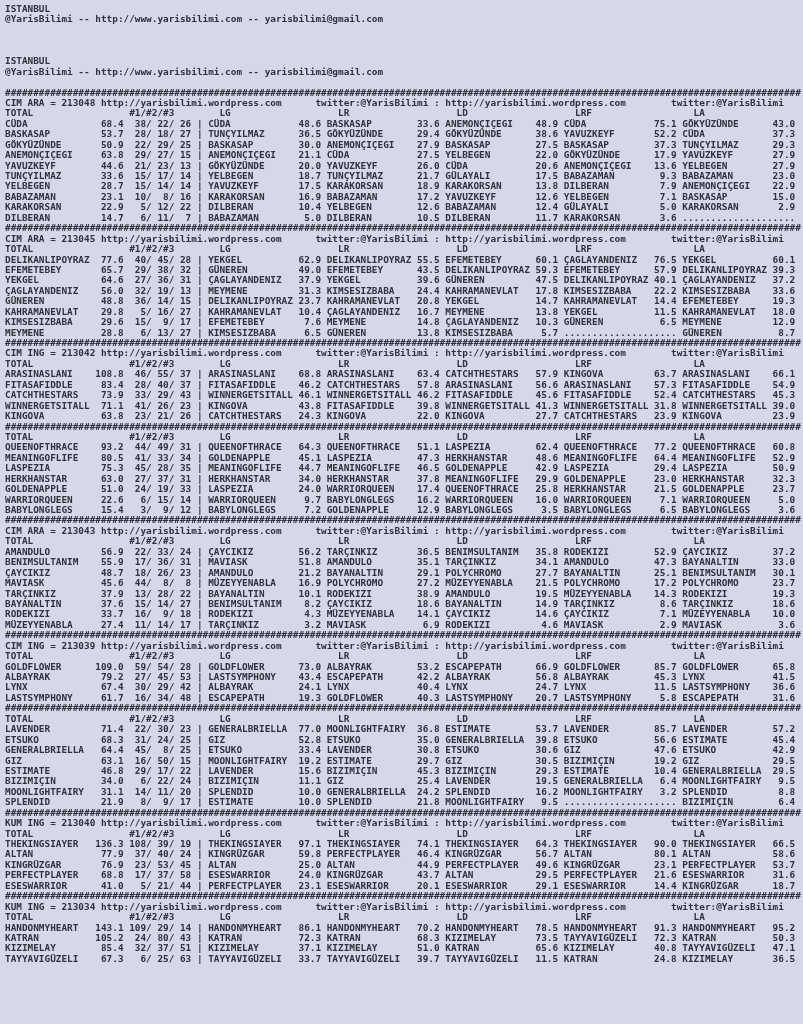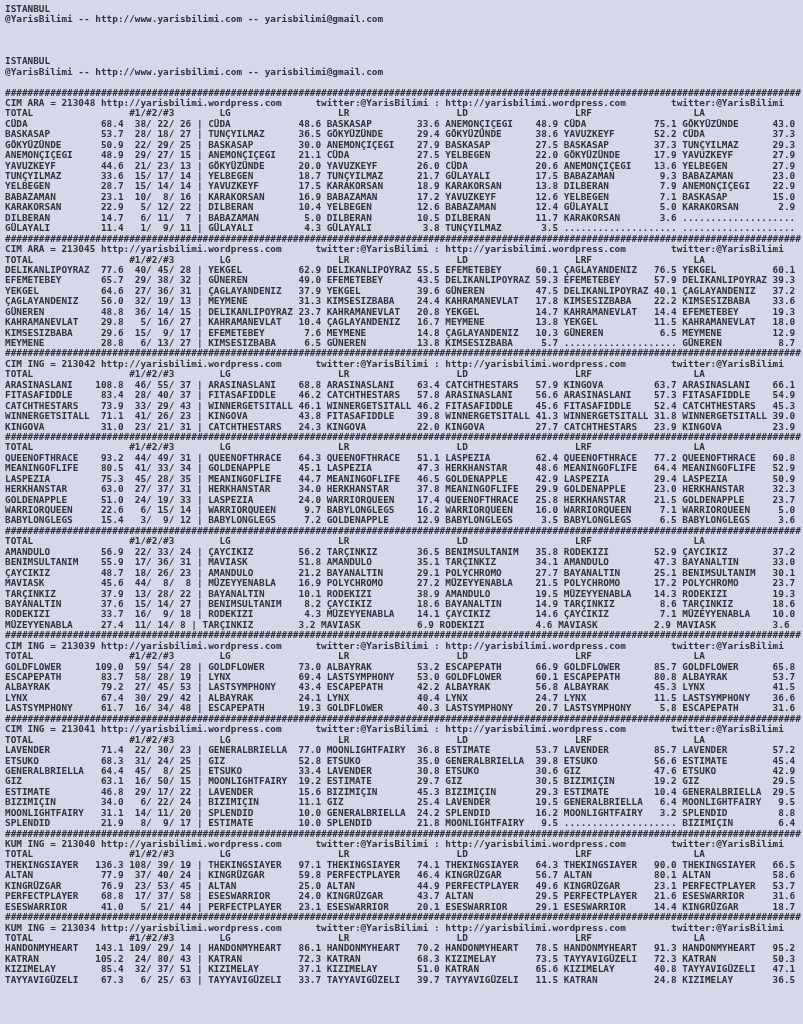--- a/index.html
+++ b/index.html
@@ -30,76 +30,74 @@
     <div class="ln"> </div>
     <div class="ln">ISTANBUL</div>
     <div class="ln">@YarisBilimi -- http://www.yarisbilimi.com -- yarisbilimi@gmail.com</div>
     <div class="ln"> </div>
     <div class="ln">#############################################################################################################################################</div>
     <div class="ln">CIM ARA = 213048 http://yarisbilimi.wordpress.com      twitter:@YarisBilimi : http://yarisbilimi.wordpress.com        twitter:@YarisBilimi</div>
     <div class="ln">TOTAL                 #1/#2/#3        LG                   LR                   LD                   LRF                  LA</div>
     <div class="ln">CÜDA             68.4  38/ 22/ 26 | CÜDA            48.6 BASKASAP        33.6 ANEMONÇIÇEGI    48.9 CÜDA            75.1 GÖKYÜZÜNDE      43.0</div>
     <div class="ln">BASKASAP         53.7  28/ 18/ 27 | TUNÇYILMAZ      36.5 GÖKYÜZÜNDE      29.4 GÖKYÜZÜNDE      38.6 YAVUZKEYF       52.2 CÜDA            37.3</div>
     <div class="ln">GÖKYÜZÜNDE       50.9  22/ 29/ 25 | BASKASAP        30.0 ANEMONÇIÇEGI    27.9 BASKASAP        27.5 BASKASAP        37.3 TUNÇYILMAZ      29.3</div>
-    <div class="ln">ANEMONÇIÇEGI     48.9  29/ 27/ 15 | ANEMONÇIÇEGI    21.1 CÜDA            27.5 YELBEGEN        22.0 GÖKYÜZÜNDE      17.9 YAVUZKEYF       27.9</div>
+    <div class="ln">ANEMONÇIÇEGI     63.8  29/ 27/ 15 | ANEMONÇIÇEGI    21.1 CÜDA            27.5 YELBEGEN        22.0 GÖKYÜZÜNDE      17.9 YAVUZKEYF       27.9</div>
     <div class="ln">YAVUZKEYF        44.6  21/ 23/ 13 | GÖKYÜZÜNDE      20.0 YAVUZKEYF       26.0 CÜDA            20.6 ANEMONÇIÇEGI    13.6 YELBEGEN        27.9</div>
     <div class="ln">TUNÇYILMAZ       33.6  15/ 17/ 14 | YELBEGEN        18.7 TUNÇYILMAZ      21.7 GÜLAYALI        17.5 BABAZAMAN        9.3 BABAZAMAN       23.0</div>
     <div class="ln">YELBEGEN         28.7  15/ 14/ 14 | YAVUZKEYF       17.5 KARAKORSAN      18.9 KARAKORSAN      13.8 DILBERAN         7.9 ANEMONÇIÇEGI    22.9</div>
     <div class="ln">BABAZAMAN        23.1  10/  8/ 16 | KARAKORSAN      16.9 BABAZAMAN       17.2 YAVUZKEYF       12.6 YELBEGEN         7.1 BASKASAP        15.0</div>
     <div class="ln">KARAKORSAN       22.9   5/ 12/ 22 | DILBERAN        10.4 YELBEGEN        12.6 BABAZAMAN       12.4 GÜLAYALI         5.0 KARAKORSAN       2.9</div>
     <div class="ln">DILBERAN         14.7   6/ 11/  7 | BABAZAMAN        5.0 DILBERAN        10.5 DILBERAN        11.7 KARAKORSAN       3.6 ....................</div>
-    <div class="ln">GÜLAYALI         11.4   1/  9/ 11 | GÜLAYALI         4.3 GÜLAYALI         3.8 TUNÇYILMAZ       3.5 .................... ....................</div>
     <div class="ln">#############################################################################################################################################</div>
     <div class="ln">CIM ARA = 213045 http://yarisbilimi.wordpress.com      twitter:@YarisBilimi : http://yarisbilimi.wordpress.com        twitter:@YarisBilimi</div>
     <div class="ln">TOTAL                 #1/#2/#3        LG                   LR                   LD                   LRF                  LA</div>
     <div class="ln">DELIKANLIPOYRAZ  77.6  40/ 45/ 28 | YEKGEL          62.9 DELIKANLIPOYRAZ 55.5 EFEMETEBEY      60.1 ÇAGLAYANDENIZ   76.5 YEKGEL          60.1</div>
     <div class="ln">EFEMETEBEY       65.7  29/ 38/ 32 | GÜNEREN         49.0 EFEMETEBEY      43.5 DELIKANLIPOYRAZ 59.3 EFEMETEBEY      57.9 DELIKANLIPOYRAZ 39.3</div>
     <div class="ln">YEKGEL           64.6  27/ 36/ 31 | ÇAGLAYANDENIZ   37.9 YEKGEL          39.6 GÜNEREN         47.5 DELIKANLIPOYRAZ 40.1 ÇAGLAYANDENIZ   37.2</div>
     <div class="ln">ÇAGLAYANDENIZ    56.0  32/ 19/ 13 | MEYMENE         31.3 KIMSESIZBABA    24.4 KAHRAMANEVLAT   17.8 KIMSESIZBABA    22.2 KIMSESIZBABA    33.6</div>
     <div class="ln">GÜNEREN          48.8  36/ 14/ 15 | DELIKANLIPOYRAZ 23.7 KAHRAMANEVLAT   20.8 YEKGEL          14.7 KAHRAMANEVLAT   14.4 EFEMETEBEY      19.3</div>
     <div class="ln">KAHRAMANEVLAT    29.8   5/ 16/ 27 | KAHRAMANEVLAT   10.4 ÇAGLAYANDENIZ   16.7 MEYMENE         13.8 YEKGEL          11.5 KAHRAMANEVLAT   18.0</div>
     <div class="ln">KIMSESIZBABA     29.6  15/  9/ 17 | EFEMETEBEY       7.6 MEYMENE         14.8 ÇAGLAYANDENIZ   10.3 GÜNEREN          6.5 MEYMENE         12.9</div>
     <div class="ln">MEYMENE          28.8   6/ 13/ 27 | KIMSESIZBABA     6.5 GÜNEREN         13.8 KIMSESIZBABA     5.7 .................... GÜNEREN          8.7</div>
     <div class="ln">#############################################################################################################################################</div>
     <div class="ln">CIM ING = 213042 http://yarisbilimi.wordpress.com      twitter:@YarisBilimi : http://yarisbilimi.wordpress.com        twitter:@YarisBilimi</div>
     <div class="ln">TOTAL                 #1/#2/#3        LG                   LR                   LD                   LRF                  LA</div>
     <div class="ln">ARASINASLANI    108.8  46/ 55/ 37 | ARASINASLANI    68.8 ARASINASLANI    63.4 CATCHTHESTARS   57.9 KINGOVA         63.7 ARASINASLANI    66.1</div>
     <div class="ln">FITASAFIDDLE     83.4  28/ 40/ 37 | FITASAFIDDLE    46.2 CATCHTHESTARS   57.8 ARASINASLANI    56.6 ARASINASLANI    57.3 FITASAFIDDLE    54.9</div>
     <div class="ln">CATCHTHESTARS    73.9  33/ 29/ 43 | WINNERGETSITALL 46.1 WINNERGETSITALL 46.2 FITASAFIDDLE    45.6 FITASAFIDDLE    52.4 CATCHTHESTARS   45.3</div>
     <div class="ln">WINNERGETSITALL  71.1  41/ 26/ 23 | KINGOVA         43.8 FITASAFIDDLE    39.8 WINNERGETSITALL 41.3 WINNERGETSITALL 31.8 WINNERGETSITALL 39.0</div>
-    <div class="ln">KINGOVA          31.0  23/ 21/ 31 | CATCHTHESTARS   24.3 KINGOVA         22.0 KINGOVA         27.7 CATCHTHESTARS   23.9 KINGOVA         23.9</div>
+    <div class="ln">KINGOVA          63.8  23/ 21/ 26 | CATCHTHESTARS   24.3 KINGOVA         22.0 KINGOVA         27.7 CATCHTHESTARS   23.9 KINGOVA         23.9</div>
     <div class="ln">#############################################################################################################################################</div>
     <div class="ln">TOTAL                 #1/#2/#3        LG                   LR                   LD                   LRF                  LA</div>
     <div class="ln">QUEENOFTHRACE    93.2  44/ 49/ 31 | QUEENOFTHRACE   64.3 QUEENOFTHRACE   51.1 LASPEZIA        62.4 QUEENOFTHRACE   77.2 QUEENOFTHRACE   60.8</div>
     <div class="ln">MEANINGOFLIFE    80.5  41/ 33/ 34 | GOLDENAPPLE     45.1 LASPEZIA        47.3 HERKHANSTAR     48.6 MEANINGOFLIFE   64.4 MEANINGOFLIFE   52.9</div>
     <div class="ln">LASPEZIA         75.3  45/ 28/ 35 | MEANINGOFLIFE   44.7 MEANINGOFLIFE   46.5 GOLDENAPPLE     42.9 LASPEZIA        29.4 LASPEZIA        50.9</div>
     <div class="ln">HERKHANSTAR      63.0  27/ 37/ 31 | HERKHANSTAR     34.0 HERKHANSTAR     37.8 MEANINGOFLIFE   29.9 GOLDENAPPLE     23.0 HERKHANSTAR     32.3</div>
     <div class="ln">GOLDENAPPLE      51.0  24/ 19/ 33 | LASPEZIA        24.0 WARRIORQUEEN    17.4 QUEENOFTHRACE   25.8 HERKHANSTAR     21.5 GOLDENAPPLE     23.7</div>
     <div class="ln">WARRIORQUEEN     22.6   6/ 15/ 14 | WARRIORQUEEN     9.7 BABYLONGLEGS    16.2 WARRIORQUEEN    16.0 WARRIORQUEEN     7.1 WARRIORQUEEN     5.0</div>
     <div class="ln">BABYLONGLEGS     15.4   3/  9/ 12 | BABYLONGLEGS     7.2 GOLDENAPPLE     12.9 BABYLONGLEGS     3.5 BABYLONGLEGS     6.5 BABYLONGLEGS     3.6</div>
     <div class="ln">#############################################################################################################################################</div>
+    <div class="ln">CIM ARA = 213043 http://yarisbilimi.wordpress.com      twitter:@YarisBilimi : http://yarisbilimi.wordpress.com        twitter:@YarisBilimi</div>
     <div class="ln">TOTAL                 #1/#2/#3        LG                   LR                   LD                   LRF                  LA</div>
     <div class="ln">AMANDULO         56.9  22/ 33/ 24 | ÇAYCIKIZ        56.2 TARÇINKIZ       36.5 BENIMSULTANIM   35.8 RODEKIZI        52.9 ÇAYCIKIZ        37.2</div>
     <div class="ln">BENIMSULTANIM    55.9  17/ 36/ 31 | MAVIASK         51.8 AMANDULO        35.1 TARÇINKIZ       34.1 AMANDULO        47.3 BAYANALTIN      33.0</div>
     <div class="ln">ÇAYCIKIZ         48.7  18/ 26/ 23 | AMANDULO        21.2 BAYANALTIN      29.1 POLYCHROMO      27.7 BAYANALTIN      25.1 BENIMSULTANIM   30.1</div>
     <div class="ln">MAVIASK          45.6  44/  8/  8 | MÜZEYYENABLA    16.9 POLYCHROMO      27.2 MÜZEYYENABLA    21.5 POLYCHROMO      17.2 POLYCHROMO      23.7</div>
     <div class="ln">TARÇINKIZ        37.9  13/ 28/ 22 | BAYANALTIN      10.1 RODEKIZI        38.9 AMANDULO        19.5 MÜZEYYENABLA    14.3 RODEKIZI        19.3</div>
     <div class="ln">BAYANALTIN       37.6  15/ 14/ 27 | BENIMSULTANIM    8.2 ÇAYCIKIZ        18.6 BAYANALTIN      14.9 TARÇINKIZ        8.6 TARÇINKIZ       18.6</div>
     <div class="ln">RODEKIZI         33.7  16/  9/ 18 | RODEKIZI         4.3 MÜZEYYENABLA    14.1 ÇAYCIKIZ        14.6 ÇAYCIKIZ         7.1 MÜZEYYENABLA    10.0</div>
-    <div class="ln">MÜZEYYENABLA     27.4  11/ 14/ 8 | TARÇINKIZ        3.2 MAVIASK          6.9 RODEKIZI         4.6 MAVIASK          2.9 MAVIASK          3.6</div>
+    <div class="ln">MÜZEYYENABLA     27.4  11/ 14/ 17 | TARÇINKIZ        3.2 MAVIASK          6.9 RODEKIZI         4.6 MAVIASK          2.9 MAVIASK          3.6</div>
     <div class="ln">#############################################################################################################################################</div>
     <div class="ln">CIM ING = 213039 http://yarisbilimi.wordpress.com      twitter:@YarisBilimi : http://yarisbilimi.wordpress.com        twitter:@YarisBilimi</div>
     <div class="ln">TOTAL                 #1/#2/#3        LG                   LR                   LD                   LRF                  LA</div>
     <div class="ln">GOLDFLOWER      109.0  59/ 54/ 28 | GOLDFLOWER      73.0 ALBAYRAK        53.2 ESCAPEPATH      66.9 GOLDFLOWER      85.7 GOLDFLOWER      65.8</div>
-    <div class="ln">ESCAPEPATH       83.7  58/ 28/ 19 | LYNX            69.4 LASTSYMPHONY    53.0 GOLDFLOWER      60.1 ESCAPEPATH      80.8 ALBAYRAK        53.7</div>
     <div class="ln">ALBAYRAK         79.2  27/ 45/ 53 | LASTSYMPHONY    43.4 ESCAPEPATH      42.2 ALBAYRAK        56.8 ALBAYRAK        45.3 LYNX            41.5</div>
     <div class="ln">LYNX             67.4  30/ 29/ 42 | ALBAYRAK        24.1 LYNX            40.4 LYNX            24.7 LYNX            11.5 LASTSYMPHONY    36.6</div>
     <div class="ln">LASTSYMPHONY     61.7  16/ 34/ 48 | ESCAPEPATH      19.3 GOLDFLOWER      40.3 LASTSYMPHONY    20.7 LASTSYMPHONY     5.8 ESCAPEPATH      31.6</div>
     <div class="ln">#############################################################################################################################################</div>
-    <div class="ln">CIM ING = 213041 http://yarisbilimi.wordpress.com      twitter:@YarisBilimi : http://yarisbilimi.wordpress.com        twitter:@YarisBilimi</div>
     <div class="ln">TOTAL                 #1/#2/#3        LG                   LR                   LD                   LRF                  LA</div>
     <div class="ln">LAVENDER         71.4  22/ 30/ 23 | GENERALBRIELLA  77.0 MOONLIGHTFAIRY  36.8 ESTIMATE        53.7 LAVENDER        85.7 LAVENDER        57.2</div>
     <div class="ln">ETSUKO           68.3  31/ 24/ 25 | GIZ             52.8 ETSUKO          35.0 GENERALBRIELLA  39.8 ETSUKO          56.6 ESTIMATE        45.4</div>
     <div class="ln">GENERALBRIELLA   64.4  45/  8/ 25 | ETSUKO          33.4 LAVENDER        30.8 ETSUKO          30.6 GIZ             47.6 ETSUKO          42.9</div>
     <div class="ln">GIZ              63.1  16/ 50/ 15 | MOONLIGHTFAIRY  19.2 ESTIMATE        29.7 GIZ             30.5 BIZIMIÇIN       19.2 GIZ             29.5</div>
     <div class="ln">ESTIMATE         46.8  29/ 17/ 22 | LAVENDER        15.6 BIZIMIÇIN       45.3 BIZIMIÇIN       29.3 ESTIMATE        10.4 GENERALBRIELLA  29.5</div>
     <div class="ln">BIZIMIÇIN        34.0   6/ 22/ 24 | BIZIMIÇIN       11.1 GIZ             25.4 LAVENDER        19.5 GENERALBRIELLA   6.4 MOONLIGHTFAIRY   9.5</div>
     <div class="ln">MOONLIGHTFAIRY   31.1  14/ 11/ 20 | SPLENDID        10.0 GENERALBRIELLA  24.2 SPLENDID        16.2 MOONLIGHTFAIRY   3.2 SPLENDID         8.8</div>
     <div class="ln">SPLENDID         21.9   8/  9/ 17 | ESTIMATE        10.0 SPLENDID        21.8 MOONLIGHTFAIRY   9.5 .................... BIZIMIÇIN        6.4</div>
     <div class="ln">#############################################################################################################################################</div>

